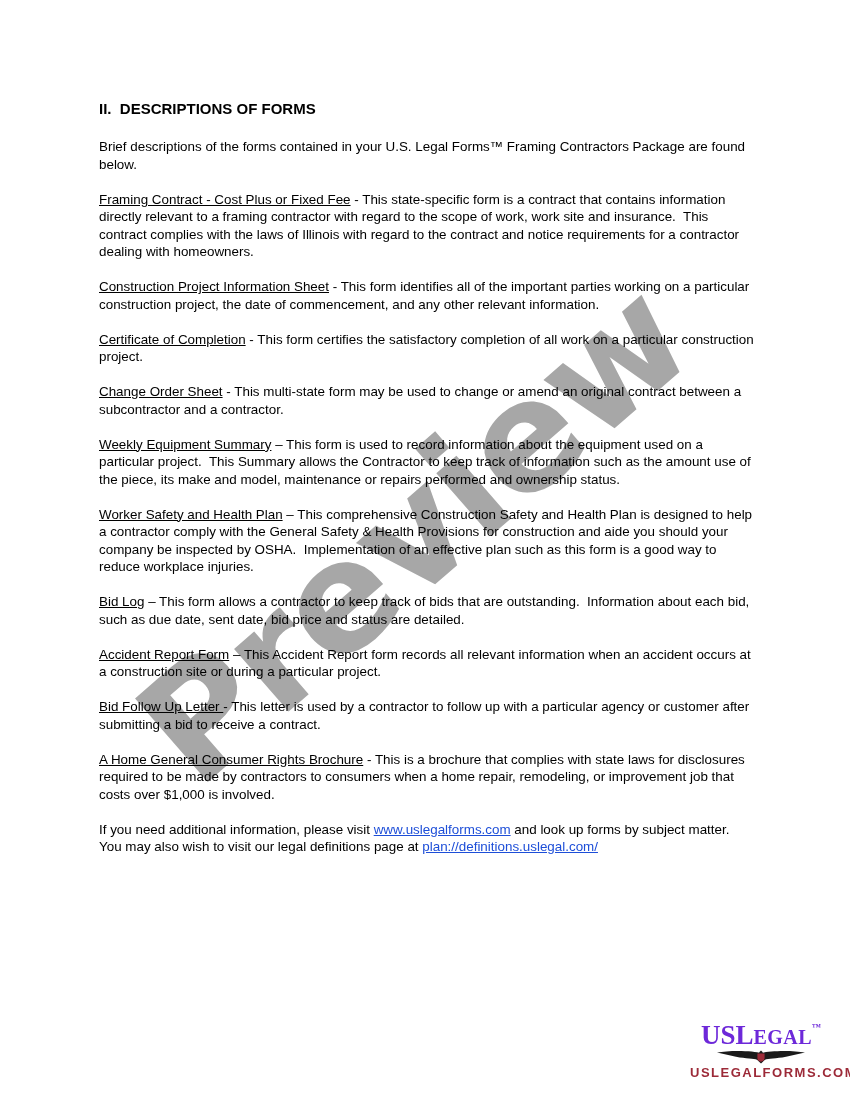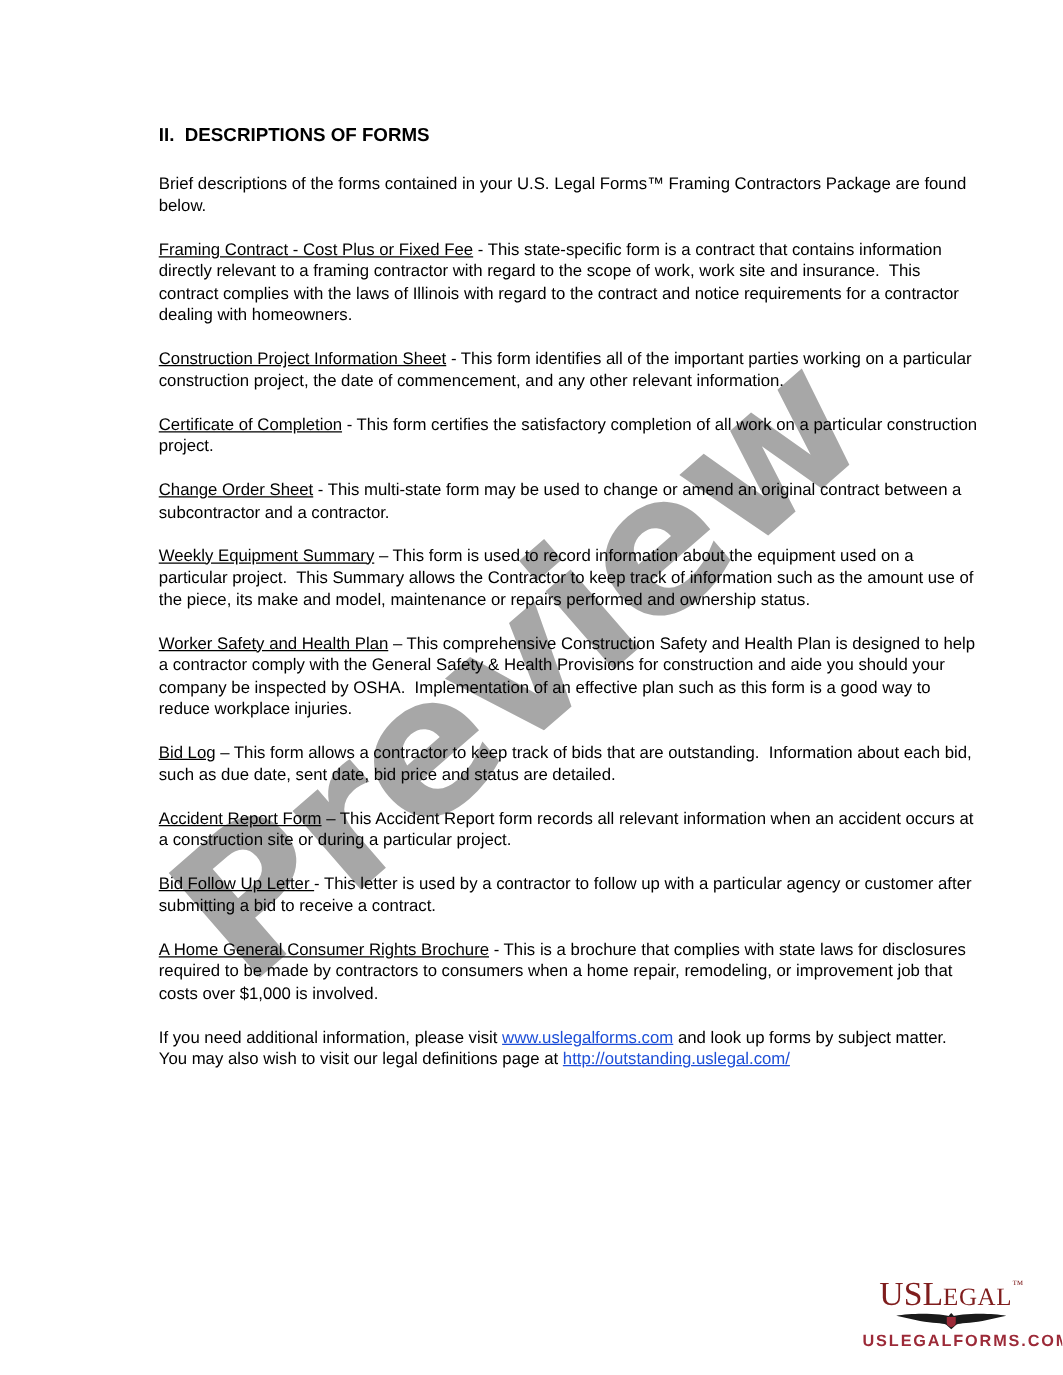--- a/index.html
+++ b/index.html
@@ -27,21 +27,20 @@
     user-select: none;
   }
   .content {
     position: absolute;
     left: 99px;
     top: 0;
     width: 658px;
     z-index: 1;
     font-size: 13.4px;
     line-height: 17.5px;
-    margin-left: 28px;
   }
   .heading {
     margin: 100px 0 0 0;
     font-size: 15px;
     line-height: 18px;
     font-weight: bold;
     white-space: pre-wrap;
   }
   .para { margin: 17.5px 0 0 0; white-space: pre-wrap; }
   .intro { margin-top: 20px; }
@@ -54,22 +53,22 @@
   .logo {
     position: absolute;
     left: 690px;
     top: 1022px;
     width: 142px;
     text-align: center;
     z-index: 1;
   }
   .logo-word {
     font-family: "Liberation Serif", serif;
-    font-weight: normal;
-    color: #7f1d1d;
+    font-weight: bold;
+    color: #6d28d9;
     line-height: 1;
     white-space: nowrap;
   }
   .logo-word .big { font-size: 27px; }
   .logo-word .small { font-size: 20px; letter-spacing: 0.5px; }
   .logo-word .tm { font-size: 9px; vertical-align: 14px; letter-spacing: 0; }
   .eagle { margin-top: 1px; }
   .eagle svg { display: block; margin: 0 auto; }
   .logo-site {
     margin-top: 1px;
@@ -105,21 +104,21 @@
     <p class="para"><span class="form-title">Worker Safety and Health Plan</span><span> – </span><span>This comprehensive Construction Safety and Health Plan is designed to help a contractor comply with the General Safety &amp; Health Provisions for construction and aide you should your company be inspected by OSHA.  Implementation of an effective plan such as this form is a good way to reduce workplace injuries.</span></p>
 
     <p class="para"><span class="form-title">Bid Log</span><span> – </span><span>This form allows a contractor to keep track of bids that are outstanding.  Information about each bid, such as due date, sent date, bid price and status are detailed.</span></p>
 
     <p class="para"><span class="form-title">Accident Report Form</span><span> – </span><span>This Accident Report form records all relevant information when an accident occurs at a construction site or during a particular project.</span></p>
 
     <p class="para"><span class="form-title">Bid Follow Up Letter </span><span>- </span><span>This letter is used by a contractor to follow up with a particular agency or customer after submitting a bid to receive a contract.</span></p>
 
     <p class="para"><span class="form-title">A Home General Consumer Rights Brochure</span><span> - </span><span>This is a brochure that complies with state laws for disclosures required to be made by contractors to consumers when a home repair, remodeling, or improvement job that costs over $1,000 is involved.</span></p>
 
-    <p class="para"><span>If you need additional information, please visit </span><a class="doclink">www.uslegalforms.com</a><span> and look up forms by subject matter.  You may also wish to visit our legal definitions page at </span><a class="doclink">http://outstanding.uslegal.com/</a></p>
+    <p class="para"><span>If you need additional information, please visit </span><a class="doclink">www.uslegalforms.com</a><span> and look up forms by subject matter.  You may also wish to visit our legal definitions page at </span><a class="doclink">plan://definitions.uslegal.com/</a></p>
 
   </div>
 
   <div class="logo">
     <div class="logo-word"><span class="big">USL</span><span class="small">EGAL</span><span class="tm">™</span></div>
     <div class="eagle">
       <svg width="92" height="14" viewBox="0 0 92 14" aria-hidden="true">
         <path d="M46,3.2 C39,0.6 14,0 2,2.6 L21,6.8 C31,8.8 39,8.2 42,9.8 L46,13.4 L50,9.8 C53,8.2 61,8.8 71,6.8 L90,2.6 C78,0 53,0.6 46,3.2 Z" fill="#1a1a1a"></path>
         <path d="M44,2.6 L46,0.4 L48,2.6 L46,4.4 Z" fill="#1a1a1a"></path>
         <path d="M42.4,3.6 h7.2 v4.6 q0,2.6 -3.6,3.6 q-3.6,-1 -3.6,-3.6 Z" fill="#9c2a38"></path>

